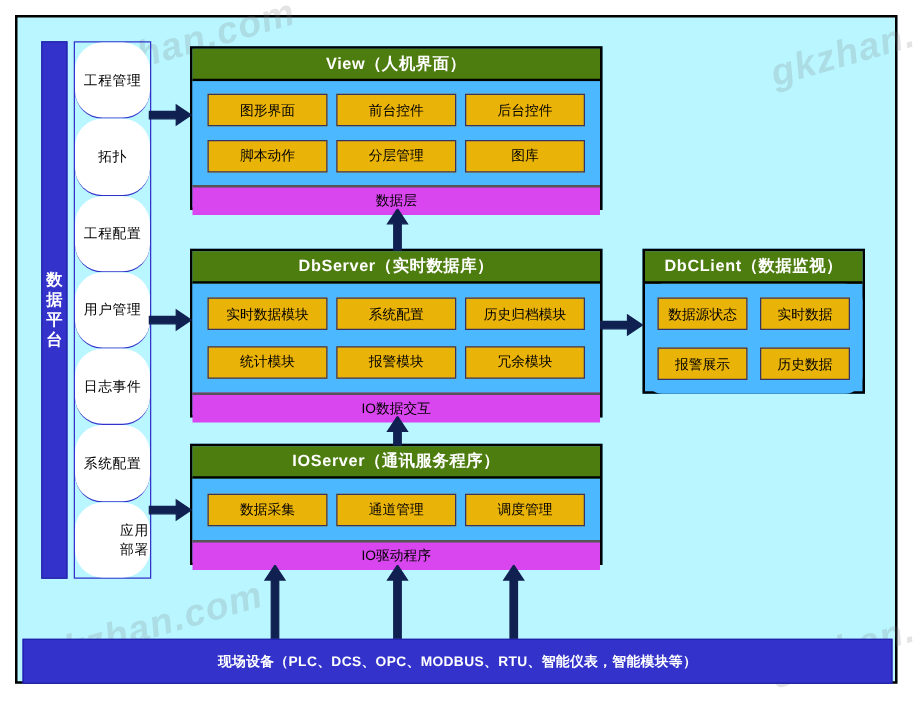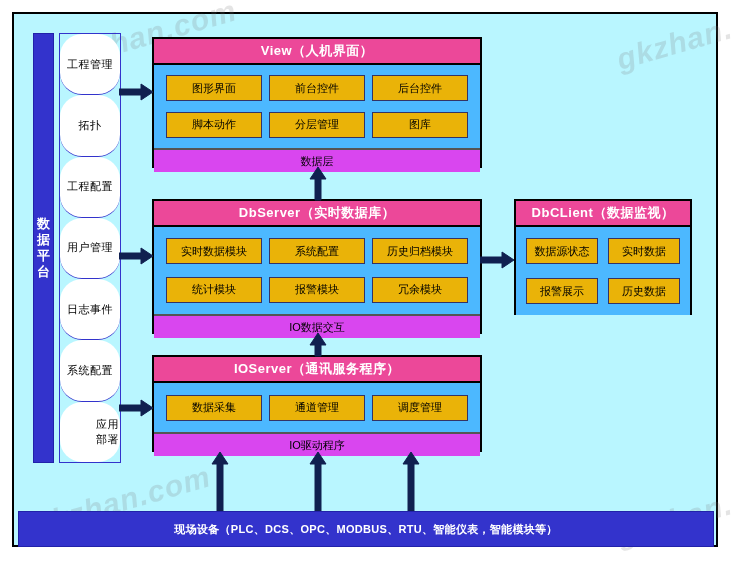--- a/index.html
+++ b/index.html
@@ -86,21 +86,21 @@
   .module-cell:last-child{border-bottom:none;padding-left:36px;}
 
   
   .panel{
     position:absolute;
     border:2px solid #000000;
     box-sizing:border-box;
     background:#4cb8ff;
   }
   .panel-title{
-    background:#ec4899;
+    background:#4d7c0f;
     color:#ffffff;
     font-size:13px;
     font-weight:bold;
     text-align:center;
     line-height:24px;
     height:24px;
     border-bottom:2px solid #000000;
     letter-spacing:0.5px;
     white-space:nowrap;
   }
@@ -147,21 +147,21 @@
   #panel-dbserver .panel-body{height:87px; align-content:space-around;}
   #panel-dbserver .chip{width:96px; height:26px;}
 
   
   #panel-ioserver{left:152px; top:355px; width:330px; height:97px;}
   #panel-ioserver .panel-body{height:49px; align-items:center;}
   #panel-ioserver .chip{width:96px; height:26px;}
 
   
   #panel-dbclient{left:514px; top:199px; width:178px; height:116px;}
-  #panel-dbclient .panel-body{height:88px; align-content:space-around; padding:9px 10px;}
+  #panel-dbclient .panel-body{height:88px; align-content:space-around; padding:9px 10px;border-radius:14px;}
   #panel-dbclient .chip{width:72px; height:26px;}
 
   
   #field-bar{
     position:absolute;
     left:18px; top:511px;
     width:696px; height:36px;
     background:#3333cc;
     border:1px solid #2222aa;
     box-sizing:border-box;

